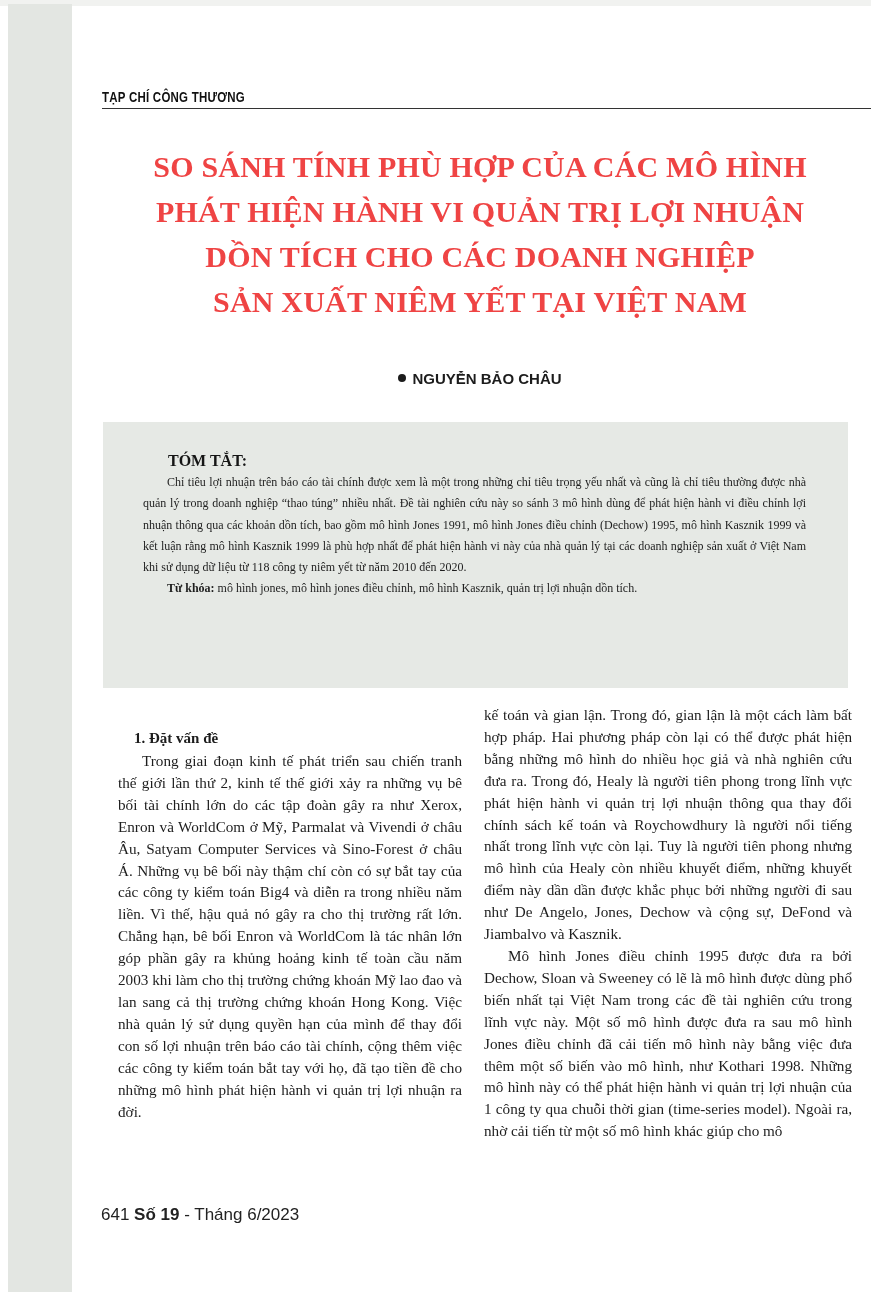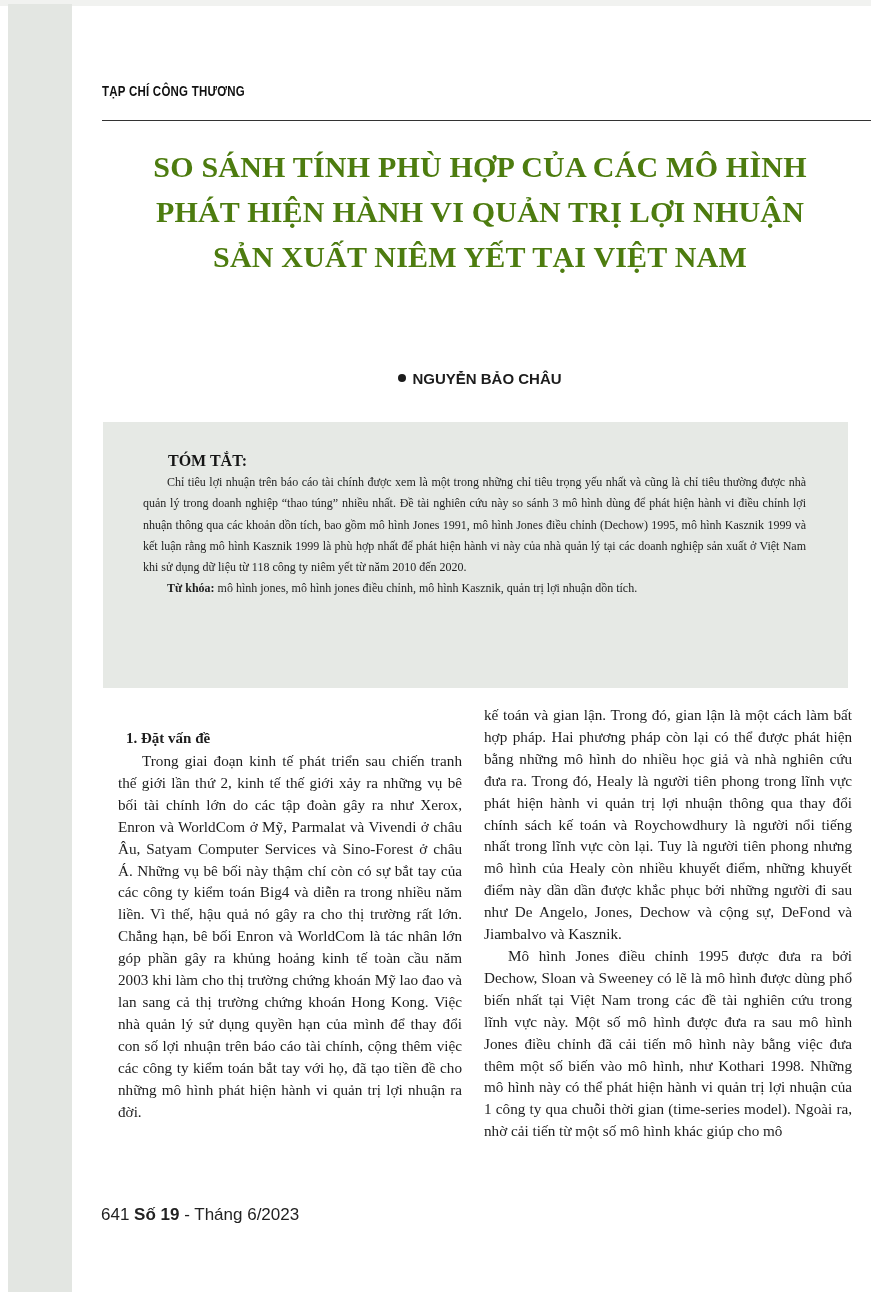--- a/index.html
+++ b/index.html
@@ -9,33 +9,33 @@
       font-family: "Liberation Serif", serif;
     }
     .side-strip {
       position: absolute; left: 8px; top: 4px; width: 64px; height: 1288px;
       background: #e3e6e2;
     }
     .top-shade {
       position: absolute; left: 0; top: 0; width: 871px; height: 6px; background: #f1f2f0;
     }
     .journal-header {
-      position: absolute; left: 102px; top: 82px; width: 769px;
+      position: absolute; left: 102px; top: 88px; width: 769px;
       border-bottom: 1.5px solid #333;
-      padding-bottom: 20px;
+      padding-bottom: 2px;
     }
     .journal-name {
       font-family: "Liberation Sans", sans-serif; font-weight: bold;
       font-size: 14px; letter-spacing: 0.3px; transform: scaleX(0.82); transform-origin: left;
       display: inline-block; color: #111;
     }
     .title {
       position: absolute; left: 100px; top: 144px; width: 760px;
       text-align: center; font-family: "Liberation Serif", serif; font-weight: bold;
-      font-size: 30px; line-height: 45px; color: #4d7c0f; letter-spacing: 0.2px;
+      font-size: 30px; line-height: 45px; color: #ef4444; letter-spacing: 0.2px;
     }
     .title div { white-space: nowrap; }
     .author {
       position: absolute; left: 0; top: 370px; width: 960px; text-align: center;
       font-family: "Liberation Sans", sans-serif; font-weight: bold; font-size: 15px; color: #1c1c1c;
     }
     .author .bullet {
       display: inline-block; width: 8px; height: 8px; border-radius: 50%; background: #1c1c1c;
       margin-right: 6px; vertical-align: 2px;
     }
@@ -53,40 +53,41 @@
     }
     .abstract-body p { margin: 0; text-indent: 24px; }
     .abstract-body .kw-label { font-weight: bold; }
     .column {
       position: absolute; font-size: 15.2px; line-height: 21.9px; text-align: justify; color: #1d1d1d;
     }
     .col-left { left: 118px; top: 726px; width: 344px; }
     .col-right { left: 484px; top: 704px; width: 368px; }
     .column p { margin: 0; text-indent: 24px; }
     .column p.cont { text-indent: 0; }
-    .section-heading { font-weight: bold; font-size: 15px; margin: 0 0 0 8px; line-height: 24px; }
+    .section-heading { font-weight: bold; font-size: 15px; margin: 0 0 0 16px; line-height: 24px; }
     .footer {
       position: absolute; left: 101px; top: 1205px; font-family: "Liberation Sans", sans-serif;
       font-size: 17px; color: #222;
     }
     .footer .issue { font-weight: bold; }
   </style>
 </head>
 <body>
 
 <div class="top-shade"></div>
 <div class="side-strip"></div>
 
 <div class="journal-header">
   <span class="journal-name">TẠP CHÍ CÔNG THƯƠNG</span>
 </div>
 
 <div class="title">
   <div>SO SÁNH TÍNH PHÙ HỢP CỦA CÁC MÔ HÌNH</div>
   <div>PHÁT HIỆN HÀNH VI QUẢN TRỊ LỢI NHUẬN</div>
+  <div>DỒN TÍCH CHO CÁC DOANH NGHIỆP</div>
   <div>SẢN XUẤT NIÊM YẾT TẠI VIỆT NAM</div>
 </div>
 
 <div class="author">
   <span class="bullet"></span><span>NGUYỄN BẢO CHÂU</span>
 </div>
 
 <div class="abstract-box"></div>
 <div class="abstract-heading">TÓM TẮT:</div>
 <div class="abstract-body">

